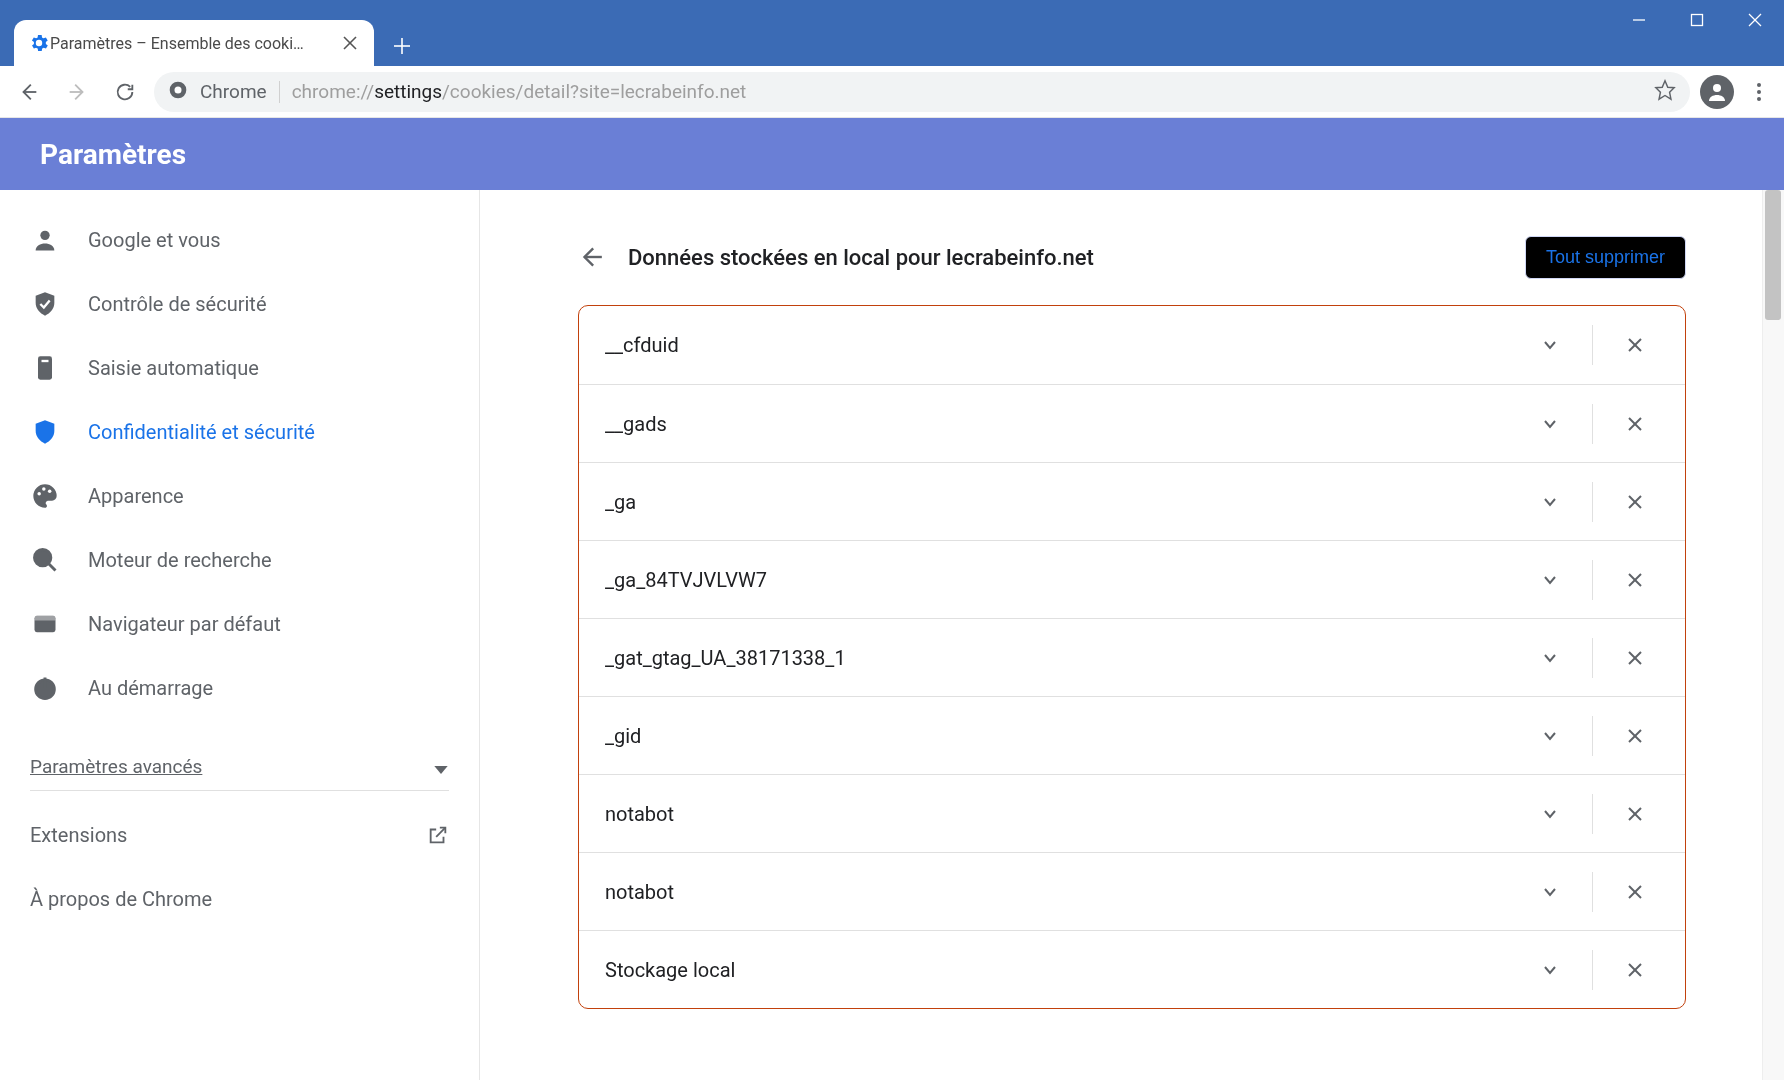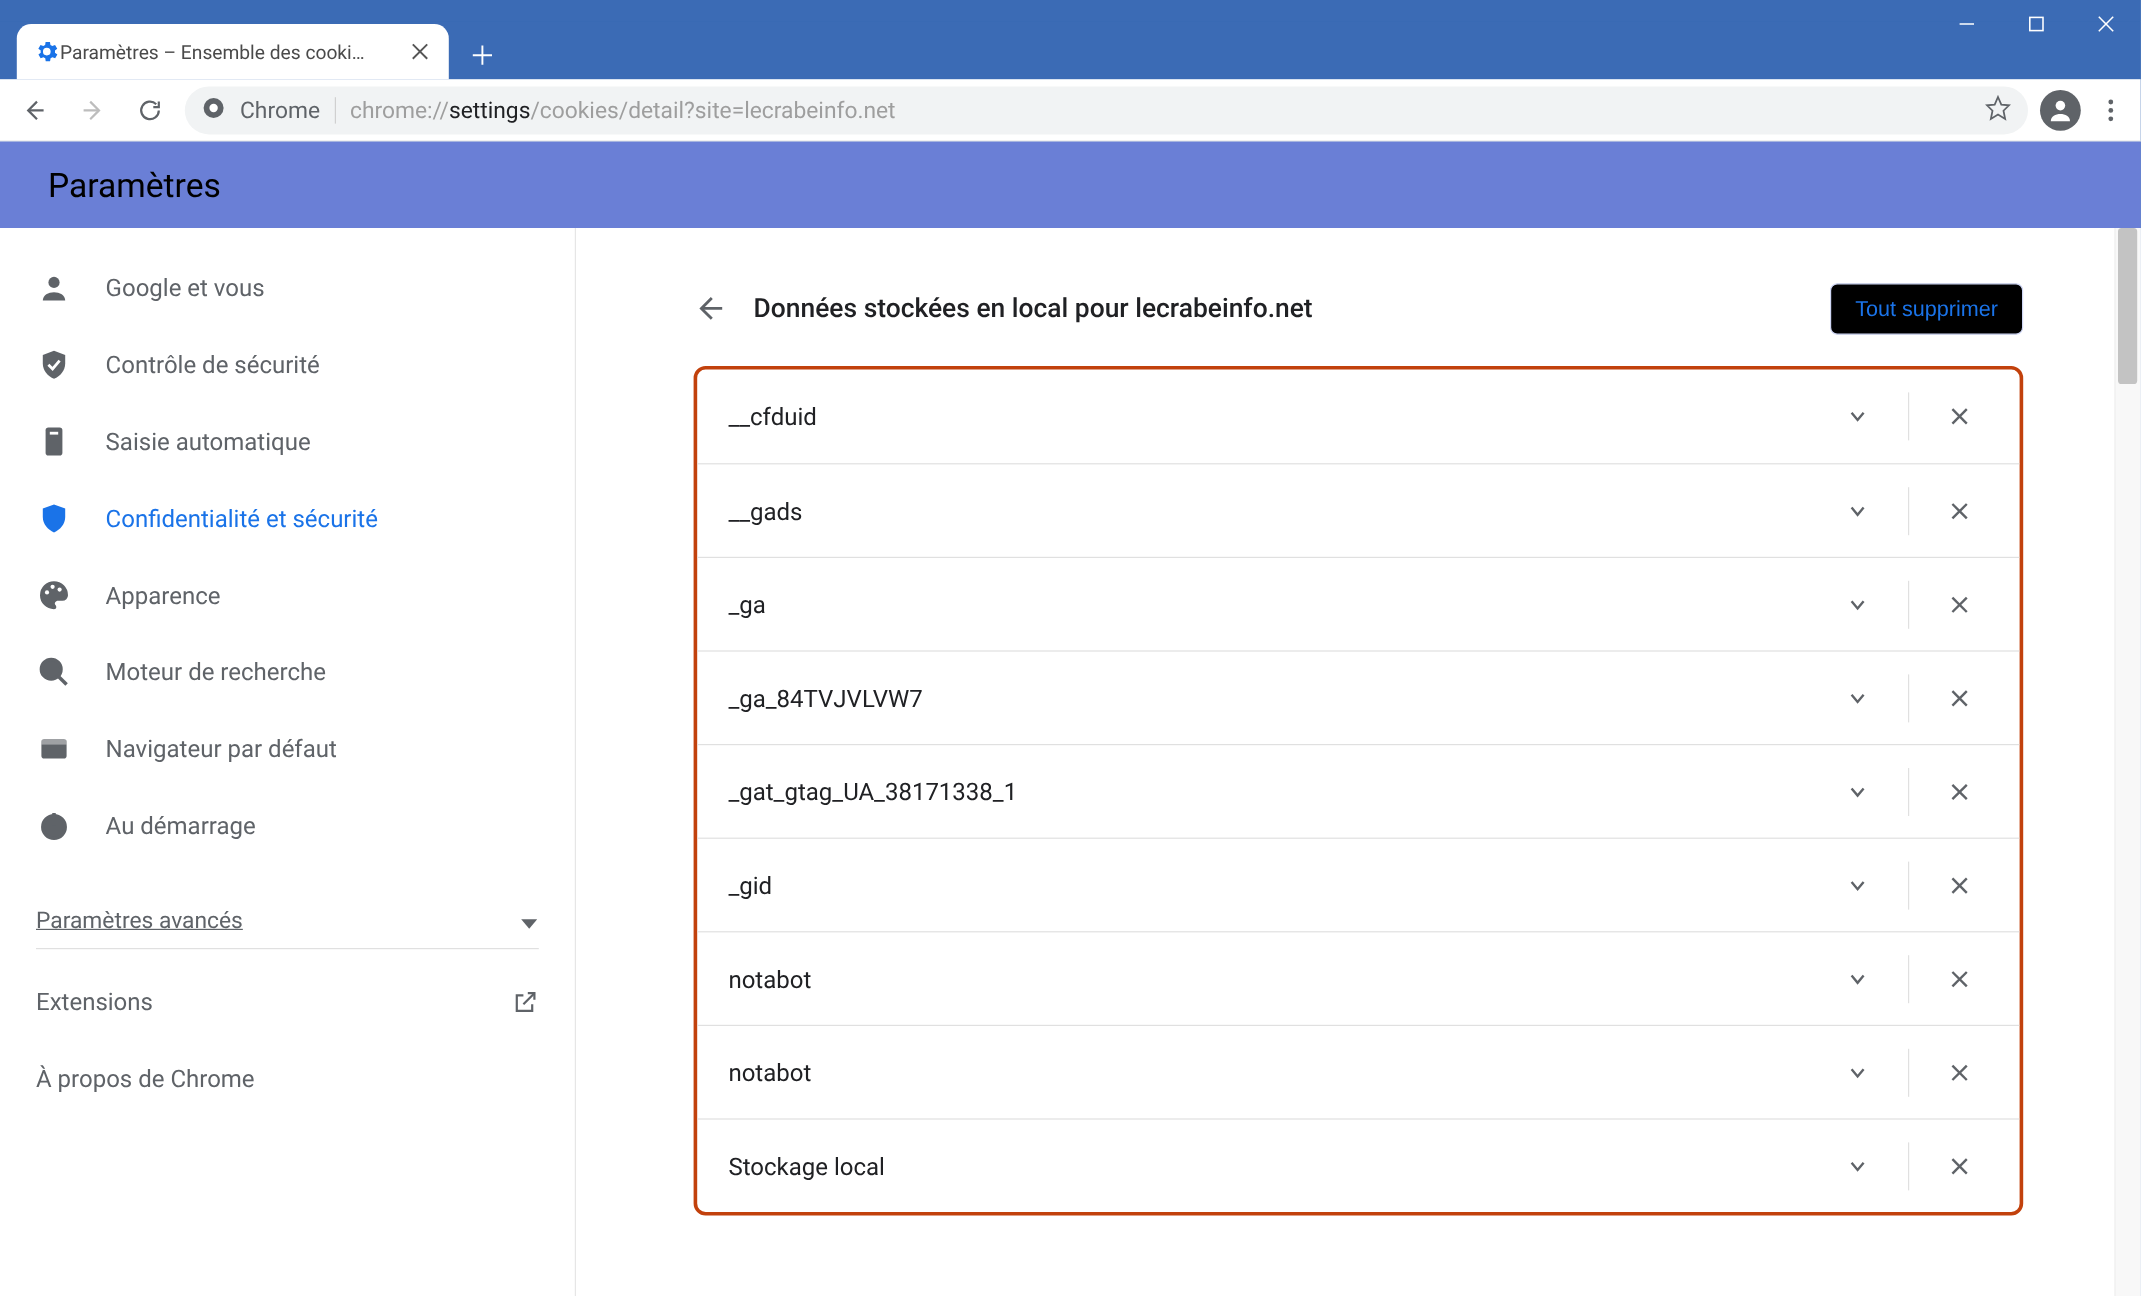--- a/index.html
+++ b/index.html
@@ -35,21 +35,21 @@
   .omni-url .dark { color:#202124; }
   .omni-star { cursor:pointer; }
   .omni-star svg { width:22px; height:22px; fill:none; stroke:#5f6368; stroke-width:1.6; }
   .avatar { width: 34px; height: 34px; border-radius:50%; background:#5f6368; display:flex; align-items:center; justify-content:center; }
   .avatar svg { width:24px; height:24px; fill:#fff; }
   .kebab { width: 30px; height: 38px; display:flex; align-items:center; justify-content:center; cursor:pointer; }
   .kebab svg { width: 20px; height: 20px; fill:#5f6368; }
 
   
   .settings-header { height: 72px; background:#6a7fd6; display:flex; align-items:center; padding: 0 40px; gap: 40px; }
-  .settings-title { color:#000000; font-size: 28px; font-weight:400; width: 390px; }
+  .settings-title { color:#ffffff; font-size: 28px; font-weight:700; width: 390px; }
   .search-settings { flex:0 0 1100px; max-width: 1100px; height: 52px; background:#5061b3; border-radius: 6px; display:flex; align-items:center; padding: 0 20px; gap: 20px; }
   .search-settings svg { width: 24px; height: 24px; stroke:#fff; stroke-width:2; fill:none; }
   .search-settings input { flex:1; background:transparent; border:none; outline:none; color:#fff; font-size: 20px; }
   .search-settings input::placeholder { color:#d4d9f0; }
 
   
   .content { flex:1; display:flex; background:#fff; overflow:hidden; }
   .sidebar { width: 480px; border-right: 1px solid #e6e6e6; background:#f8f9fa00; padding: 18px 0; display:flex; flex-direction:column; }
   .side-item { display:flex; align-items:center; gap: 28px; padding: 0 30px; height: 64px; cursor:pointer; color:#5f6368; font-size: 20px; }
   .side-item.active { color:#1a73e8; }
@@ -63,21 +63,21 @@
   .side-link svg { width:22px; height:22px; fill:none; stroke:#5f6368; stroke-width:2; }
 
   .main { flex:1; position:relative; background:#fff; overflow:hidden; }
   .main-inner { margin: 16px auto; width: 1108px; max-width: 96%; }
   .page-head { display:flex; align-items:center; padding: 30px 0 26px 0; }
   .backbtn { width: 28px; height:28px; margin-right: 22px; cursor:pointer; }
   .backbtn svg { width:26px; height:26px; fill:none; stroke:#5f6368; stroke-width:2.2; }
   .page-title { font-size: 22px; color:#202124; flex:1; font-weight:500; }
   .deleteall { border:1px solid #d0d7f5; color:#1a73e8; background:#000000; font-size:18px; padding: 10px 20px; border-radius:6px; cursor:pointer; font-weight:500;}
 
-  .list { border:3px solid #c2410c; border-radius:10px; overflow:hidden; }
+  .list { border:1px solid #c2410c; border-radius:10px; overflow:hidden; }
   .row { height: 78px; display:flex; align-items:center; padding: 0 26px; border-top:1px solid #e0e0e0; }
   .row:first-child { border-top:none; }
   .row-name { flex:1; font-size:20px; color:#202124; }
   .row-act { width: 48px; height: 48px; display:flex; align-items:center; justify-content:center; cursor:pointer; }
   .row-act svg { width:20px; height:20px; fill:none; stroke:#5f6368; stroke-width:2; }
   .row-sep { width:1px; height:40px; background:#e0e0e0; margin: 0 18px; }
 
   
   .fake-scroll { position:absolute; right:0; top:0; bottom:0; width: 22px; background:#f8f8f8; border-left:1px solid #eee; }
   .fake-thumb { position:absolute; right:3px; top:0; width:16px; height:130px; background:#c3c3c3; border-radius:3px; }

